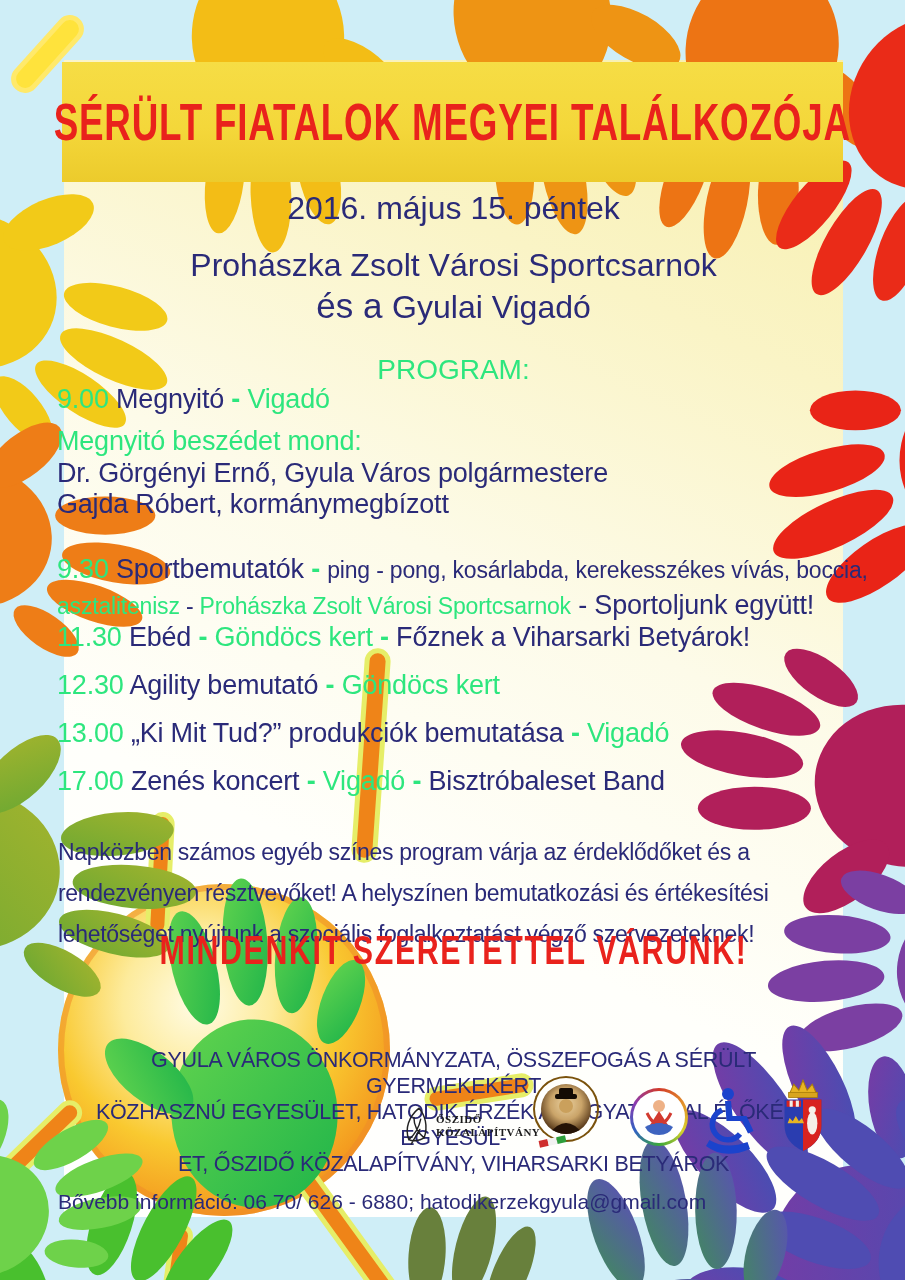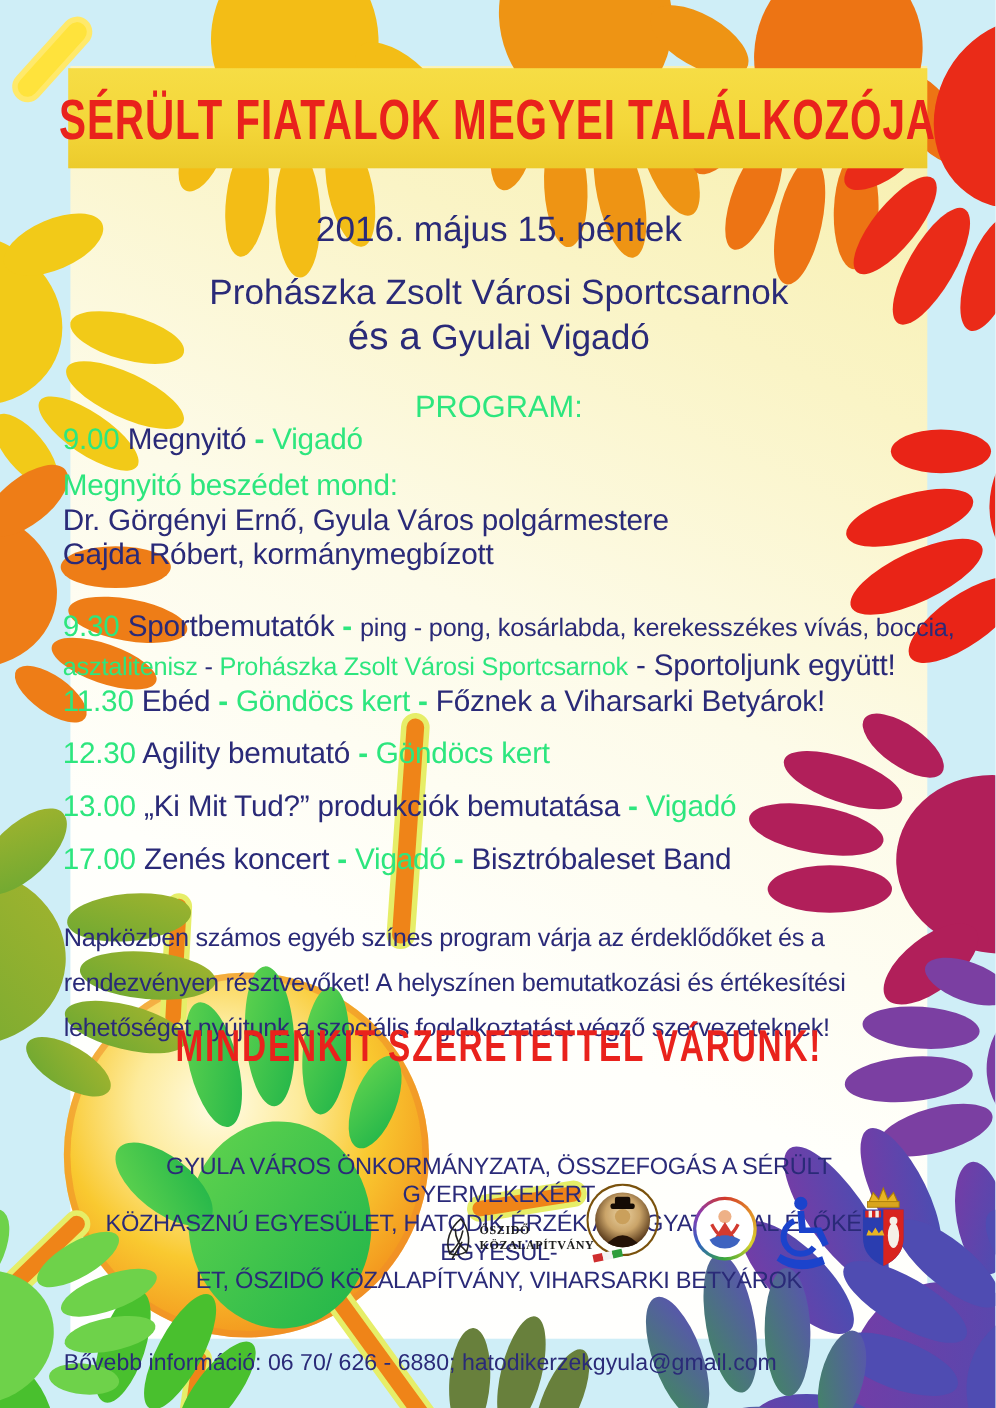--- a/index.html
+++ b/index.html
@@ -14,42 +14,42 @@
   .poster{position:relative;width:905px;height:1280px;background:var(--bg);overflow:hidden;}
   .content-bg{position:absolute;left:64px;top:60px;width:779px;height:1158px;
     background:linear-gradient(205deg,#f7efab 0%,#faf4c6 22%,#fdfbe9 45%,#fffffb 68%,#ffffff 100%);z-index:1;}
   .band{position:absolute;left:0;top:1217px;width:905px;height:63px;background:var(--bg);z-index:3;}
   .sun{position:absolute;left:58px;top:884px;width:332px;height:332px;border-radius:50%;z-index:2;
     background:radial-gradient(circle at 42% 36%,#fffce6 0%,#fdeb9c 26%,#f9c930 50%,#f49d20 72%,#ee7a1e 88%,#e4661f 100%);
     box-shadow:inset 0 0 0 6px rgba(238,140,40,.55);}
   .ray{position:absolute;background:#ef8418;border:5px solid #e6ee68;border-radius:14px;z-index:4;}
   .hp{position:absolute;z-index:4;overflow:visible;}
   .hp.under{z-index:2;}
-  .banner{position:absolute;left:62px;top:62px;width:781px;height:91px;z-index:5;
+  .banner{position:absolute;left:62px;top:62px;width:781px;height:120px;z-index:5;
     background:linear-gradient(180deg,#f6dd45 0%,#f4d73a 55%,#eccb2c 100%);
     display:flex;align-items:center;justify-content:center;}
   .title{margin:0;color:var(--red);font-size:46px;font-weight:700;letter-spacing:1px;
     transform:scaleX(.8) scaleY(1.12);transform-origin:center;white-space:nowrap;}
   .txt{position:absolute;z-index:6;color:var(--navy);}
   .center{left:64px;width:779px;text-align:center;}
   .date{top:190px;font-size:32px;}
   .venue1{top:247px;font-size:32px;}
   .venue2{top:286px;font-size:32px;}
   .venue2 .small{font-size:35px;}
   .prog-head{top:354px;font-size:28px;color:var(--green);}
   .pl{position:absolute;left:57px;z-index:6;font-size:27px;white-space:nowrap;letter-spacing:-.2px;}
   .pl .g{color:var(--green);text-align:right;}
   .pl .n{color:var(--navy);}
   .pl .sm{font-size:23px;}
   .pl .dash{font-weight:700;}
   .para{top:832px;left:58px;width:772px;font-size:23px;line-height:41px;letter-spacing:-.3px;}
   .welcome{top:930px;font-size:37px;font-weight:700;color:var(--red);letter-spacing:2px;
     transform:scaleX(.82) scaleY(1.1);transform-origin:center;white-space:nowrap;}
   .orgs{top:1006px;font-size:21.5px;line-height:26px;white-space:pre-line;letter-spacing:-.3px;margin-top:41px;}
-  .contact{top:1190px;left:58px;font-size:21px;z-index:6;margin-top:37px;}
+  .contact{top:1190px;left:58px;font-size:21px;z-index:6;}
   .logos{position:absolute;left:0;top:0;z-index:6;}
   .logo{position:absolute;}
   .oszido{left:402px;top:1100px;width:150px;height:52px;display:flex;align-items:center;}
   .oszido .otext{font-family:"Liberation Serif",serif;font-size:11px;font-weight:700;color:#1c1c1c;
     line-height:13px;white-space:pre-line;letter-spacing:.5px;}
   .bety{left:533px;top:1076px;width:66px;height:66px;border-radius:50%;
     background:radial-gradient(circle,#f6dd86 0%,#e3b944 38%,#c4921c 62%,#femea 0),radial-gradient(circle,#f6dd86 0%,#d8ab32 45%,#8f610f 100%);
     box-shadow:inset 0 0 0 2px #7a520c;}
   .bety .inner{position:absolute;left:8px;top:8px;width:50px;height:50px;border-radius:50%;
     background:radial-gradient(circle at 50% 40%,#ead1a0 0%,#caa469 40%,#4a2c10 78%,#2a180a 100%);overflow:hidden;}

